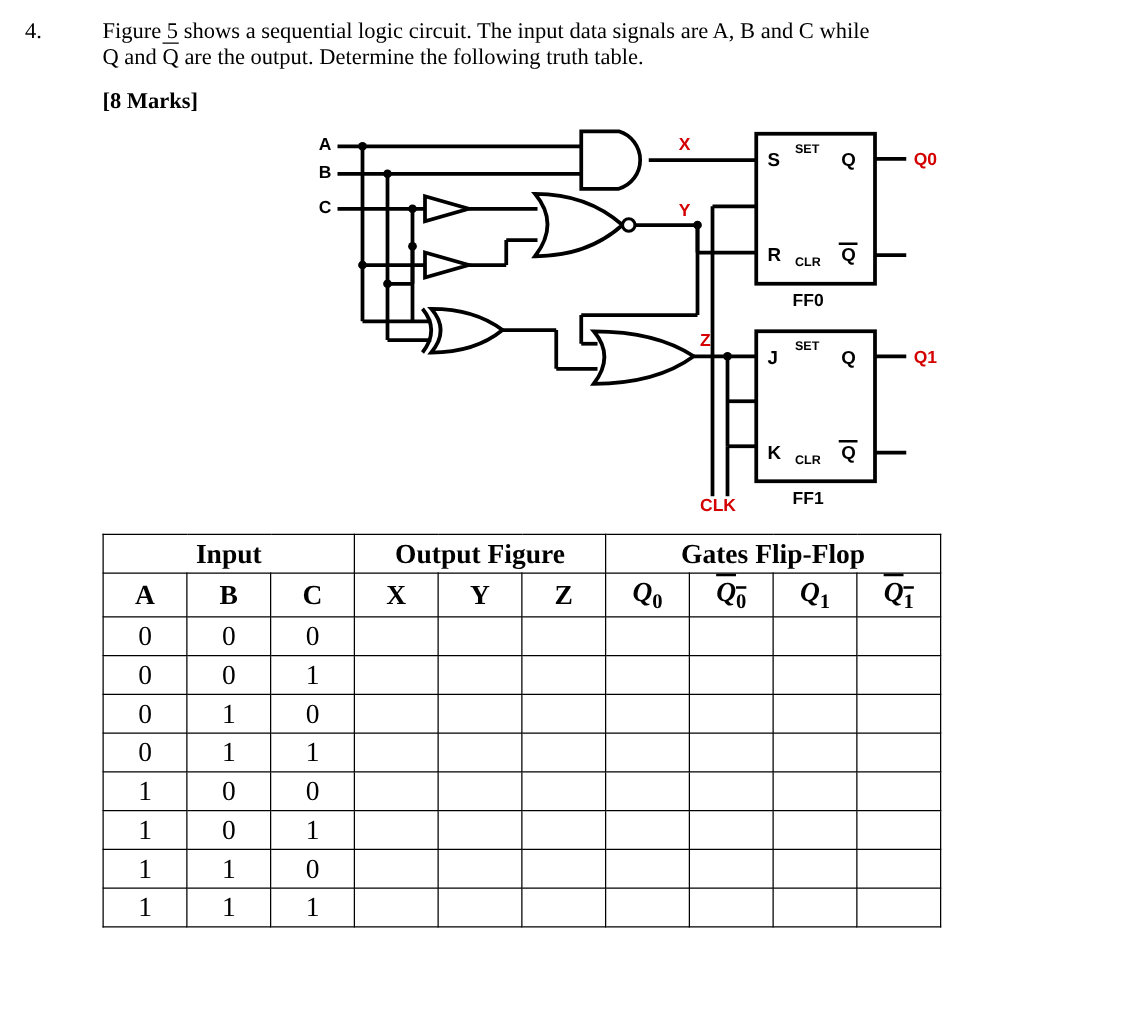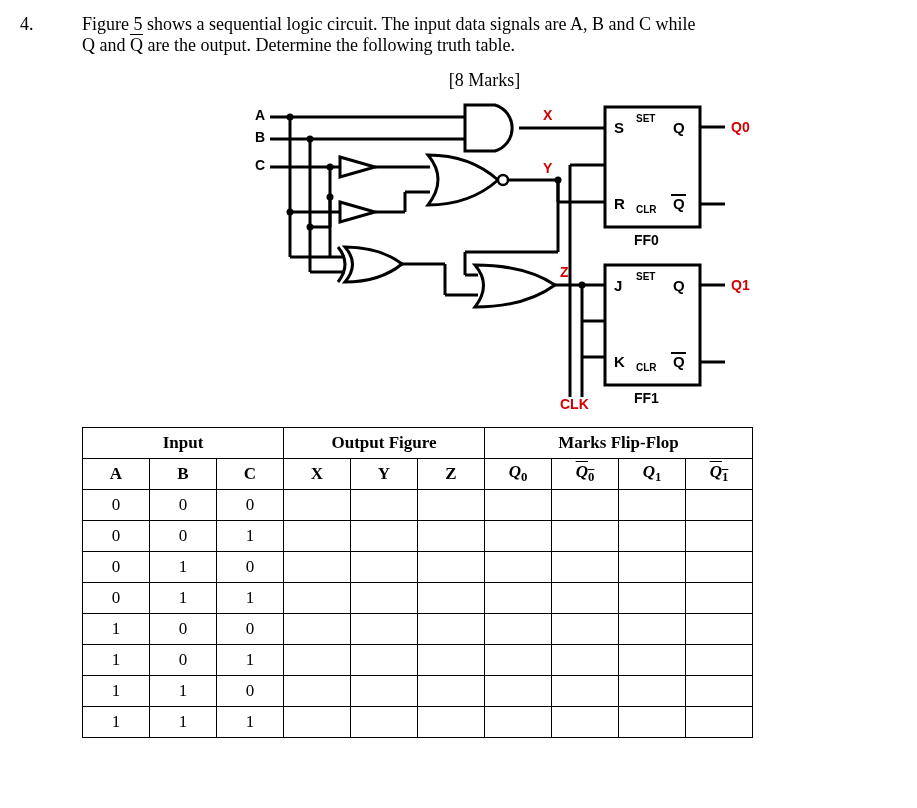--- a/index.html
+++ b/index.html
@@ -17,41 +17,42 @@
     align-items: flex-start;
   }
   .qnum {
     width: 62px;
     flex: 0 0 62px;
   }
   .qbody {
     flex: 1;
   }
   .marks {
-    text-align: center;
+    text-align: left;
     padding-right: 10px;
     margin-top: 14px;
+    font-weight: bold;
   }
   .figwrap {
     display: flex;
     justify-content: center;
     margin-top: 6px;
   }
   .figcaption {
     text-align: center;
     margin-top: 6px;
     margin-bottom: 14px;
   }
   .overline {
     text-decoration: overline;
   }
   table.truth {
     border-collapse: collapse;
     margin-left: 62px;
-    font-size: 17px;
+    font-size: 22px;
     font-family: Liberation Serif, serif;
   }
   table.truth th, table.truth td {
     border: 1px solid #000;
     padding: 2px 8px;
     text-align: center;
     min-width: 50px;
     height: 26px;
     font-weight: normal;
   }
@@ -193,21 +194,21 @@
     </div>
 
   </div>
 </div>
 
 <table class="truth">
   <thead>
     <tr>
       <th class="group" colspan="3">Input</th>
       <th class="group" colspan="3">Output Figure</th>
-      <th class="group" colspan="4">Marks Flip-Flop</th>
+      <th class="group" colspan="4">Gates Flip-Flop</th>
     </tr>
     <tr>
       <th class="col">A</th>
       <th class="col">B</th>
       <th class="col">C</th>
       <th class="col">X</th>
       <th class="col">Y</th>
       <th class="col">Z</th>
       <th class="col"><i>Q</i><span class="sub">0</span></th>
       <th class="col"><span class="overline"><i>Q</i><span class="sub">0</span></span></th>

